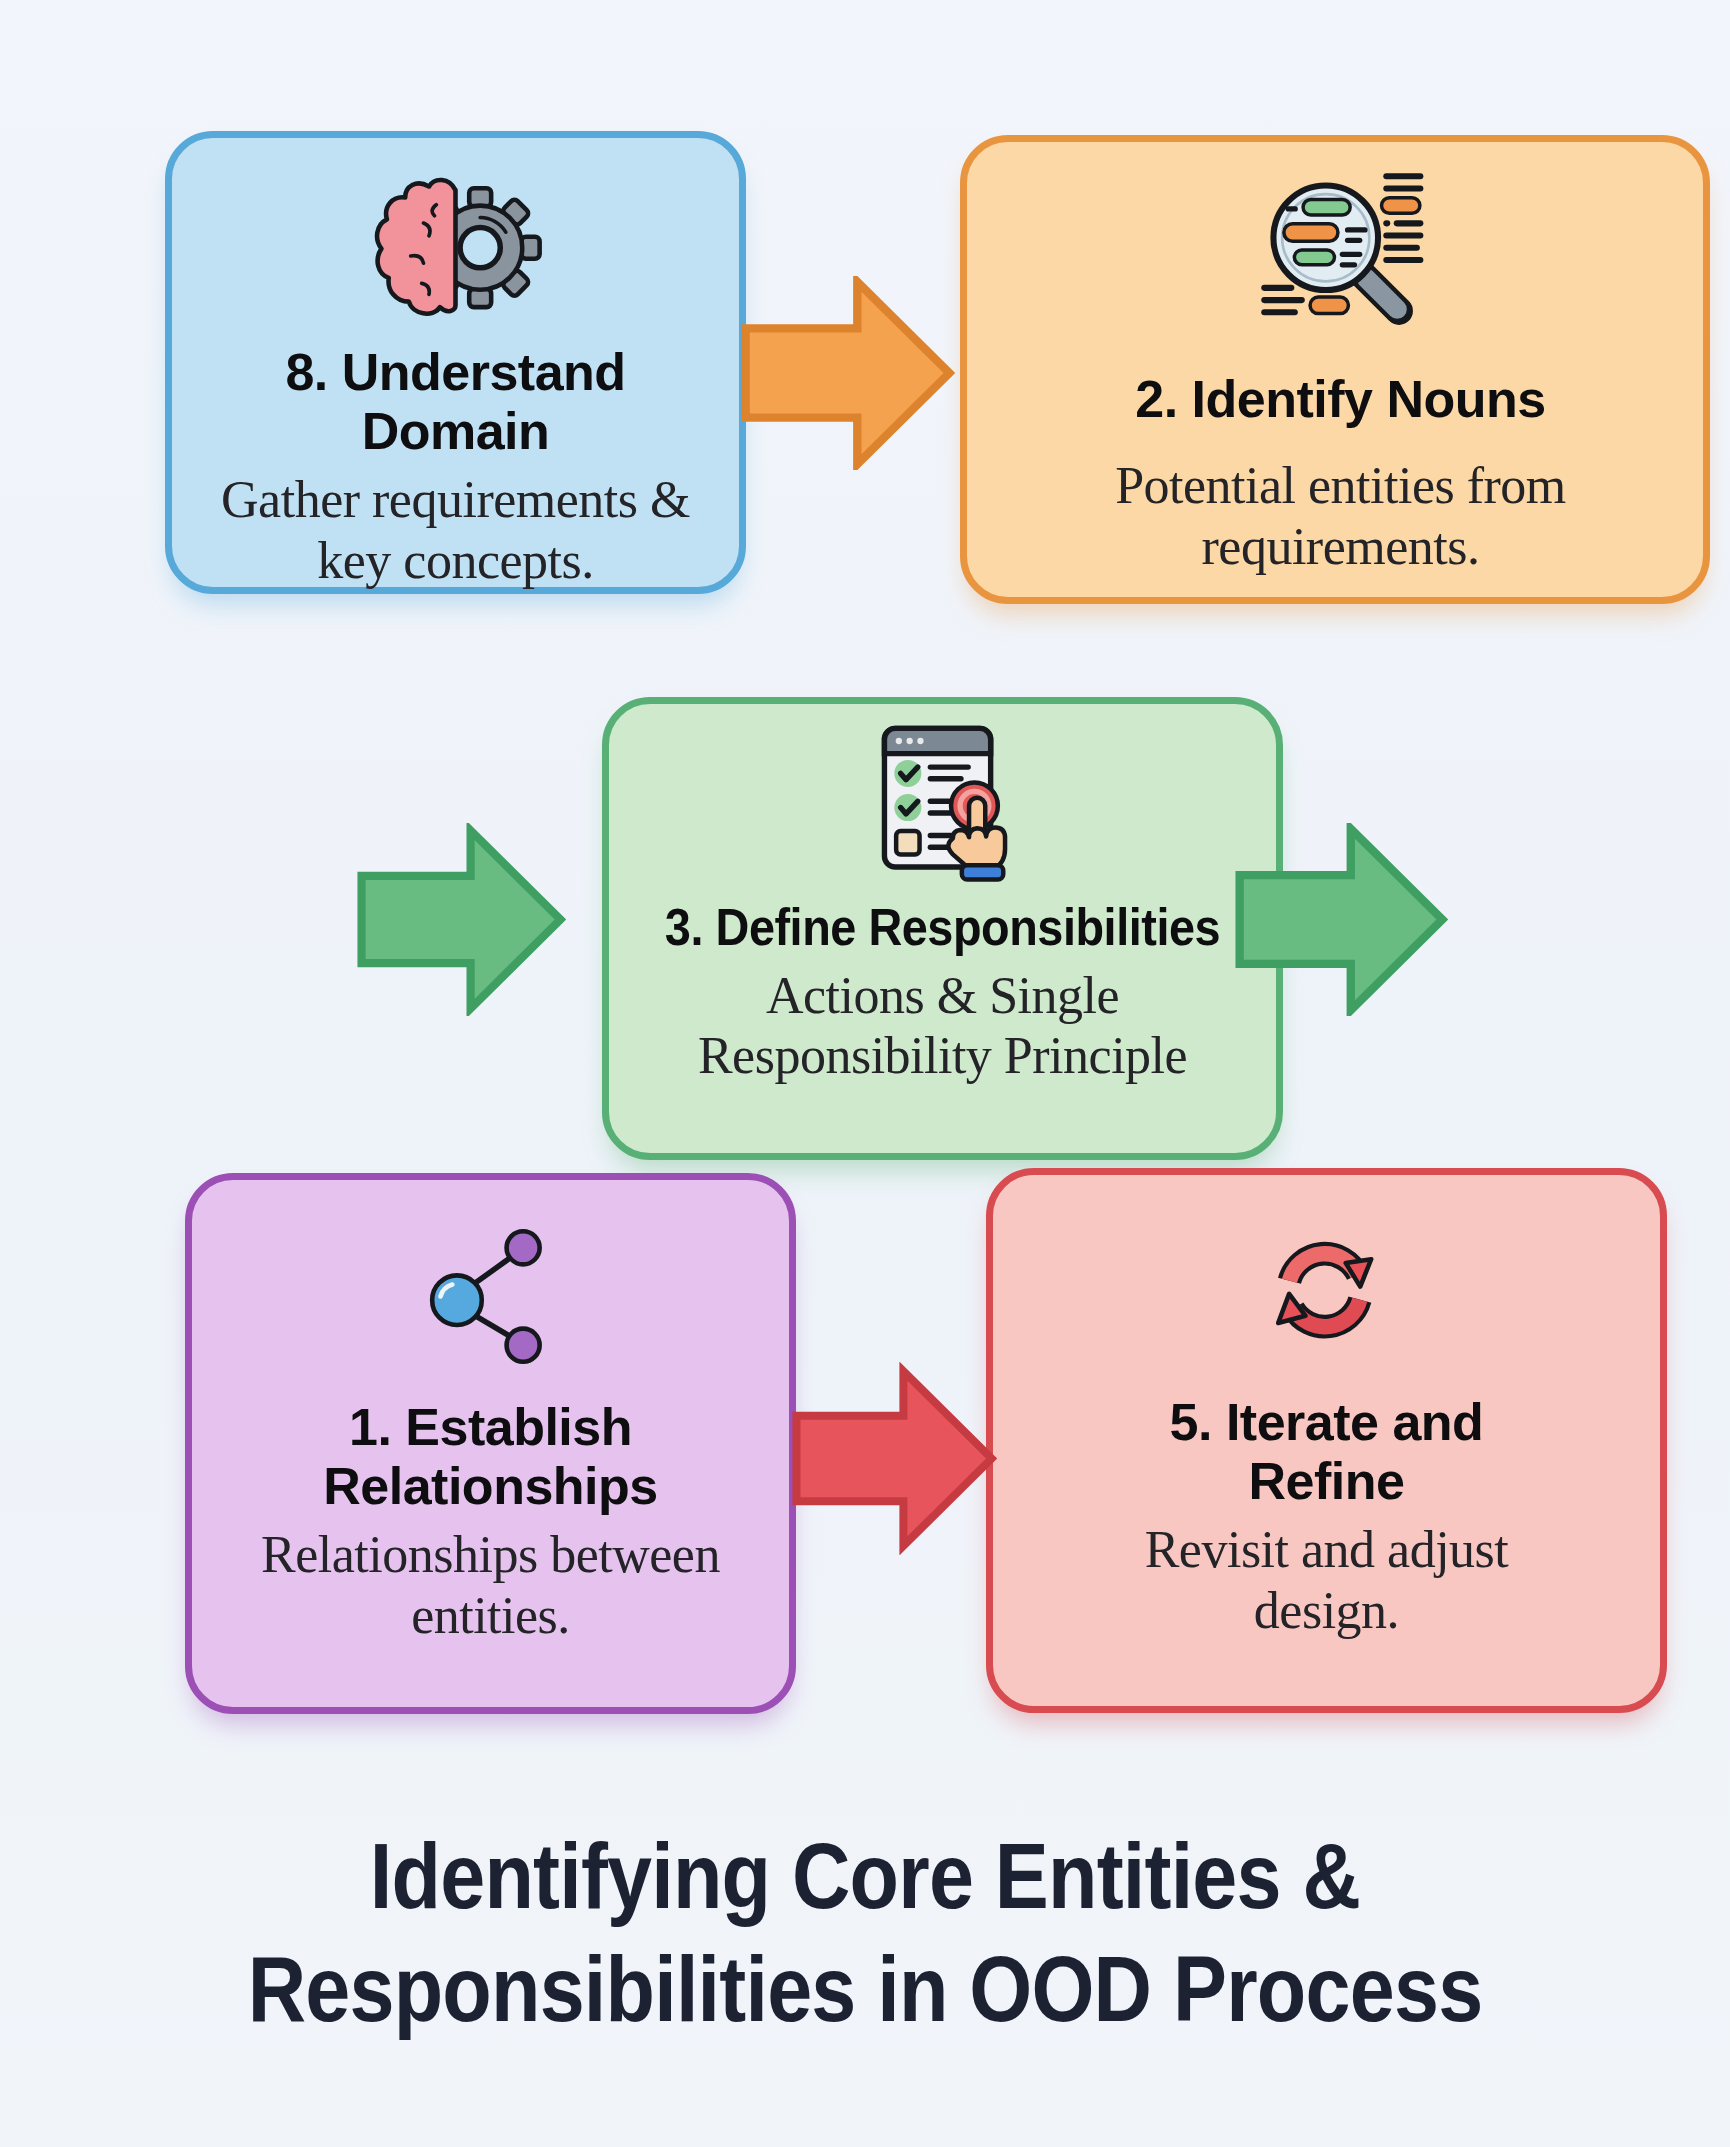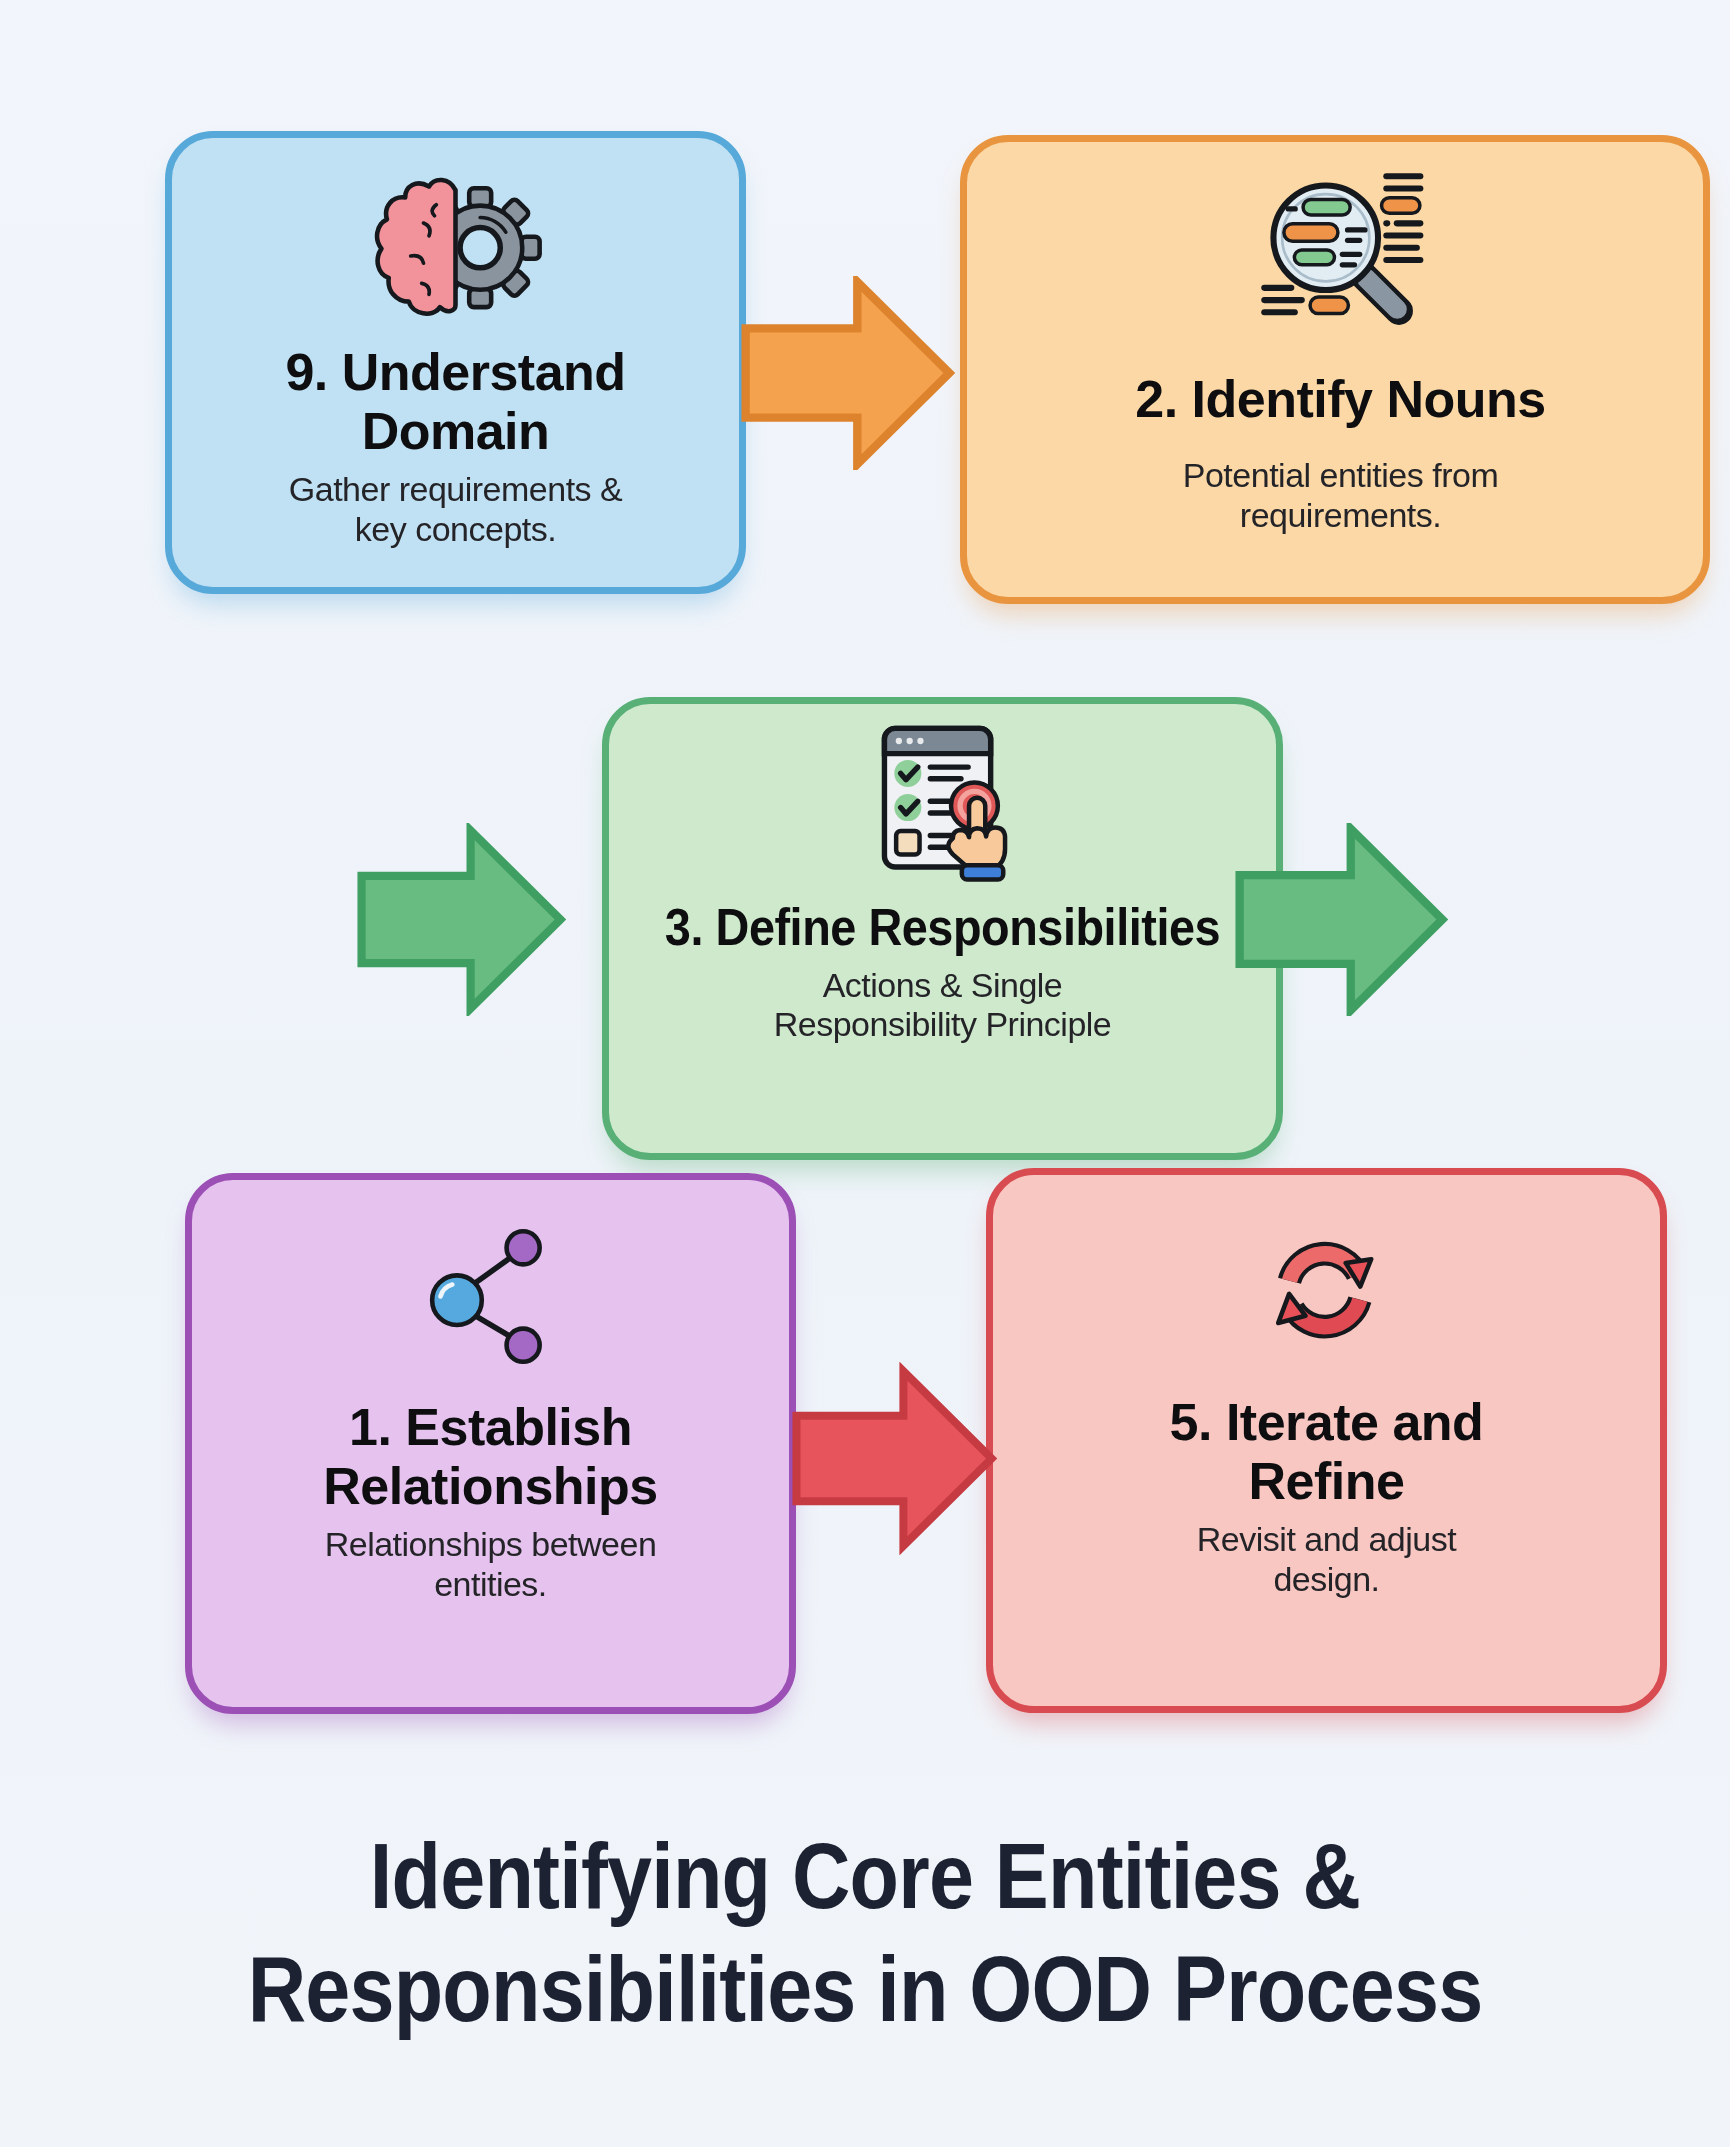--- a/index.html
+++ b/index.html
@@ -34,23 +34,24 @@
   .icon{display:flex;align-items:center;justify-content:center;}
   .heading{
     font-size:52px;font-weight:700;color:#0e0e10;
     line-height:1.13;white-space:pre-line;margin-top:13px;
     letter-spacing:-0.5px;
   }
   .b2 .heading{margin-top:32px;}
   .b4 .heading,.b5 .heading{margin-top:28px;}
   .heading.squeeze{white-space:nowrap;transform:scaleX(.9);transform-origin:center;}
   .desc{
-    font-size:34px;font-weight:400;color:#242428;
+    font-size:52px;font-weight:400;color:#242428;
     line-height:1.17;white-space:pre-line;margin-top:9.3px;
     letter-spacing:-0.5px;
+    font-family:Liberation Serif, serif;
   }
   .b2 .desc{margin-top:27px;}
   .arrow{position:absolute;}
   .arrow polygon{stroke-width:9;stroke-linejoin:miter;}
   .a12{left:741px;top:276px;}
   .aL3{left:357px;top:823px;}
   .aR3{left:1235px;top:823px;}
   .a45{left:792px;top:1362px;}
   .title{
     position:absolute;left:0;top:1820px;width:1730px;
@@ -86,21 +87,21 @@
           <circle cx="122" cy="85" r="22" fill="#c0e1f3" stroke="#15181c" stroke-width="6"></circle>
           <path d="M122,52 a33,33 0 0 1 28,16" fill="none" stroke="#15181c" stroke-width="4" stroke-linecap="round"></path>
         </g>
 
         <path d="M95,22 C88,8 72,8 66,18 C52,10 40,18 40,30 C26,28 16,40 20,54
                  C8,60 6,76 14,86 C6,98 10,114 22,118 C20,132 30,144 44,144
                  C48,158 70,162 78,150 C86,158 95,154 95,148 L95,22 Z" fill="#f2939b" stroke="#15181c" stroke-width="5" stroke-linejoin="round"></path>
         <path d="M60,58 q10,4 6,14 M46,94 q12,-2 14,8 M74,38 q-8,6 -2,12 M58,124 q10,2 8,12" fill="none" stroke="#15181c" stroke-width="4" stroke-linecap="round"></path>
       </svg>
     </div>
-    <div class="heading">9. Understand
+    <div class="heading">8. Understand
 Domain</div>
     <div class="desc">Gather requirements &amp;
 key concepts.</div>
   </div>
 
   <div class="box b2" style="background-color: rgb(251, 216, 165); border-color: rgb(233, 149, 63);">
     <div class="icon">
       <svg width="182" height="170" viewBox="0 0 195 195">
 
         <g fill="#15181c">

